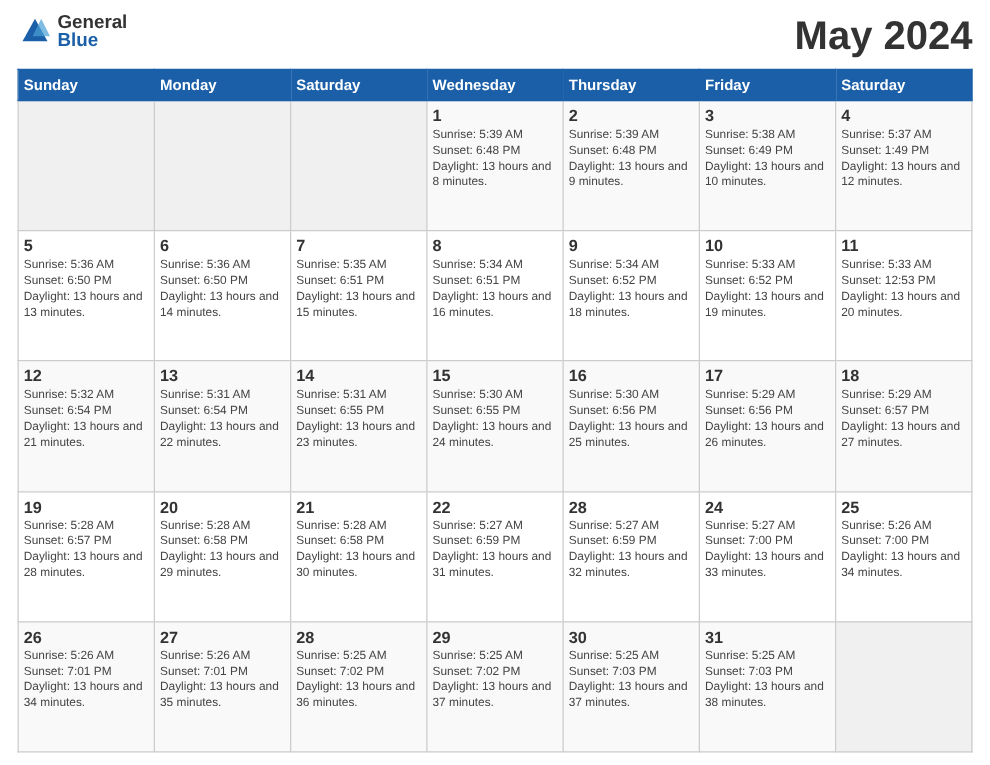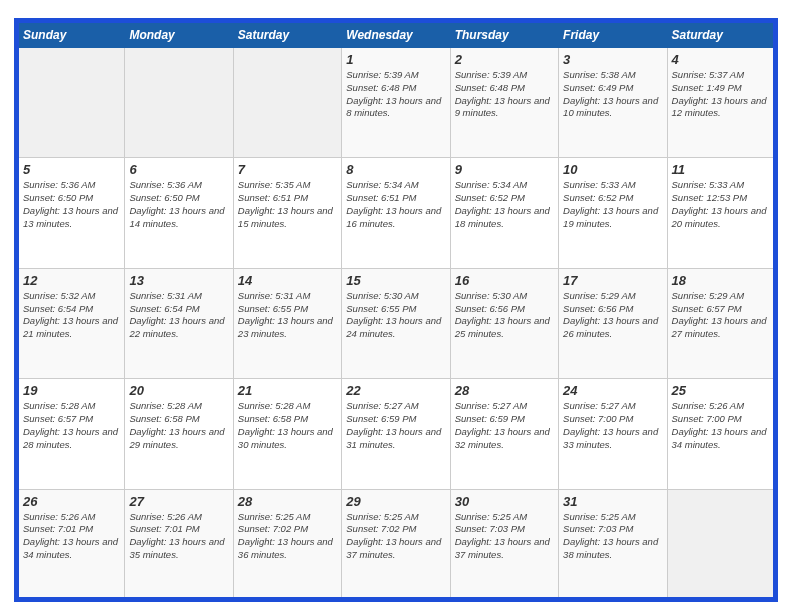--- a/index.html
+++ b/index.html
@@ -54,25 +54,24 @@
       font-size: 32px;
       font-weight: bold;
       color: #333;
     }
     .subtitle {
       font-size: 14px;
       color: #555;
     }
     .calendar {
       flex: 1;
-      border: 5px solid #1d4ed8;
+      border: 1px solid #1d4ed8;
       border-collapse: collapse;
       width: 100%;
       table-layout: fixed;
-      font-style: italic;
     }
     .calendar thead tr th {
       background-color: #1a5fa8;
       color: #fff;
       font-size: 12px;
       font-weight: bold;
       padding: 5px 4px;
       text-align: left;
       border: 1px solid #1a5fa8;
     }
@@ -101,21 +100,32 @@
     }
     .empty-cell {
       background: #f0f0f0 !important;
     }
   </style>
 </head>
 <body>
 
 <div class="page">
   <div class="header">
+    <div class="logo">
+      <svg class="logo-icon" viewBox="0 0 28 28">
+        <polygon points="14,4 24,22 4,22" fill="#1a5fa8"></polygon>
+        <polygon points="19,4 26,18 12,18" fill="#4a9fd4" opacity="0.7"></polygon>
+      </svg>
+      <div class="logo-text">
+        <span class="logo-general">General</span>
+        <span class="logo-blue">Blue</span>
+      </div>
+    </div>
     <div class="title-area">
+      <div class="main-title">May 2024</div>
     </div>
   </div>
 
   <table class="calendar">
     <thead>
       <tr>
         <th>Sunday</th>
         <th>Monday</th>
         <th>Saturday</th>
         <th>Wednesday</th>

